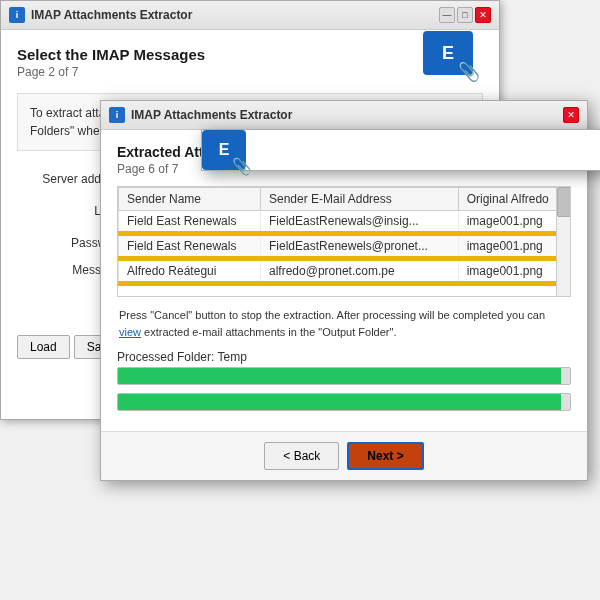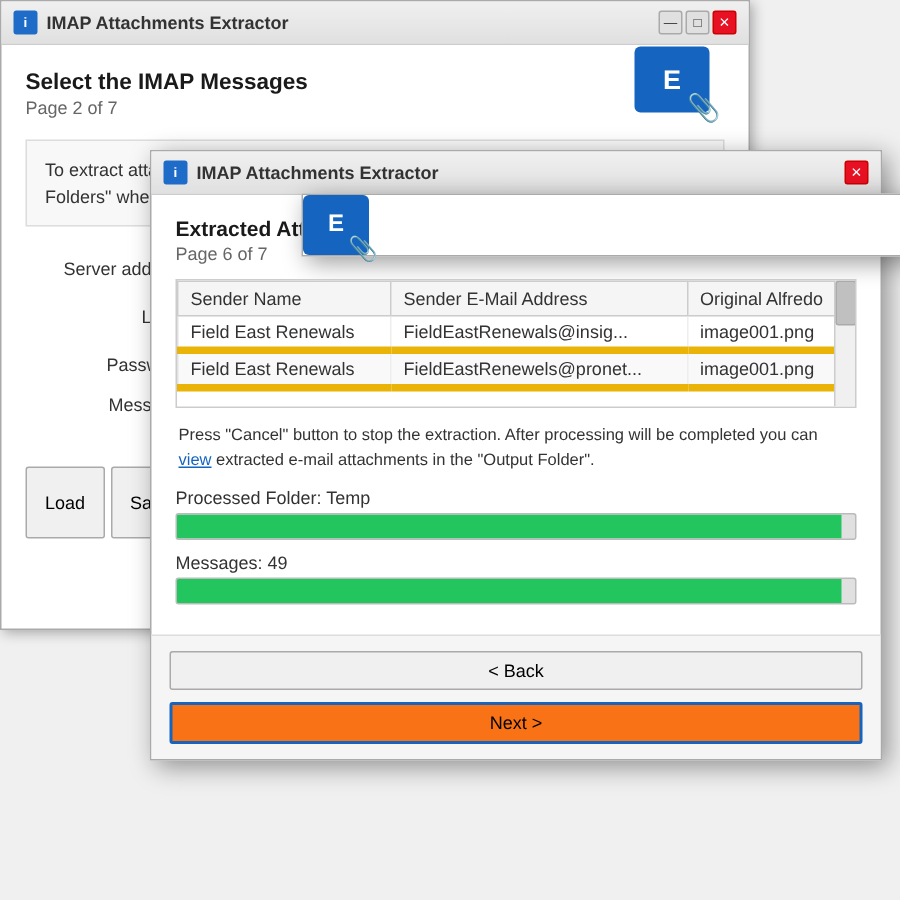--- a/index.html
+++ b/index.html
@@ -141,21 +141,21 @@
       font-size: 12px;
       color: #333;
     }
 
     .load-save-area {
       position: absolute;
       bottom: 60px; left: 16px;
       display: flex; gap: 4px;
     }
     .ls-btn {
-      padding: 16px 12px;
+      padding: 4px 12px;
       border: 1px solid #aaa;
       background: #f0f0f0;
       font-size: 12px;
       cursor: pointer;
       border-radius: 2px;
     }
 
     
     .fg-dialog {
       position: absolute;
@@ -277,35 +277,34 @@
       background: #22c55e;
     }
 
     .dialog-footer {
       border-top: 1px solid #ddd;
       padding: 10px 12px;
       display: flex;
       justify-content: center;
       gap: 8px;
       background: #f5f5f5;
-      flex-direction: column;
     }
     .footer-btn {
       padding: 5px 18px;
       font-size: 12px;
       border: 1px solid #aaa;
       background: #f0f0f0;
       border-radius: 2px;
       cursor: pointer;
       min-width: 60px;
     }
     .footer-btn.primary {
       border: 2px solid #1565C0;
-      background: #f97316;
-      font-weight: 400;
+      background: #c2410c;
+      font-weight: 700;
     }
   </style>
 </head>
 <body>
 
 <div class="bg-window">
   <div class="title-bar">
     <div class="title-left">
       <div class="title-icon">i</div>
       <span>IMAP Attachments Extractor</span>
@@ -390,41 +389,45 @@
           <tr>
                 <td>Field East Renewals</td>
                 <td>FieldEastRenewals@insig...</td>
                 <td>image001.png</td>
               </tr>
               <tr>
                 <td>Field East Renewals</td>
                 <td>FieldEastRenewels@pronet...</td>
                 <td>image001.png</td>
               </tr>
+              <tr>
+                <td>Alfredo Reátegui</td>
+                <td>alfredo@pronet.com.pe</td>
+                <td>image001.png</td>
+              </tr>
             </tbody>
         </table>
       </div>
       <div class="scrollbar-track">
         <div class="scrollbar-thumb"></div>
       </div>
     </div>
 
     <div class="notice-text">
       Press "Cancel" button to stop the extraction. After processing will be completed you can <a>view</a> extracted e-mail attachments in the "Output Folder".
     </div>
 
     <div class="progress-section">
       <div class="progress-label">Processed Folder: Temp</div>
       <div class="progress-bar-bg">
         <div class="progress-bar-fill" id="progress-bar-1" style="width: 98%;"></div>
       </div>
     </div>
 
     <div class="progress-section">
-      <div class="progress-label">Messages: 49</div>
       <div class="progress-bar-bg">
         <div class="progress-bar-fill" id="progress-bar-2" style="width: 98%;"></div>
       </div>
     </div>
   </div>
 
   <div class="dialog-footer">
     <button class="footer-btn">&lt; Back</button>
     <button class="footer-btn primary">Next &gt;</button>
   </div>

